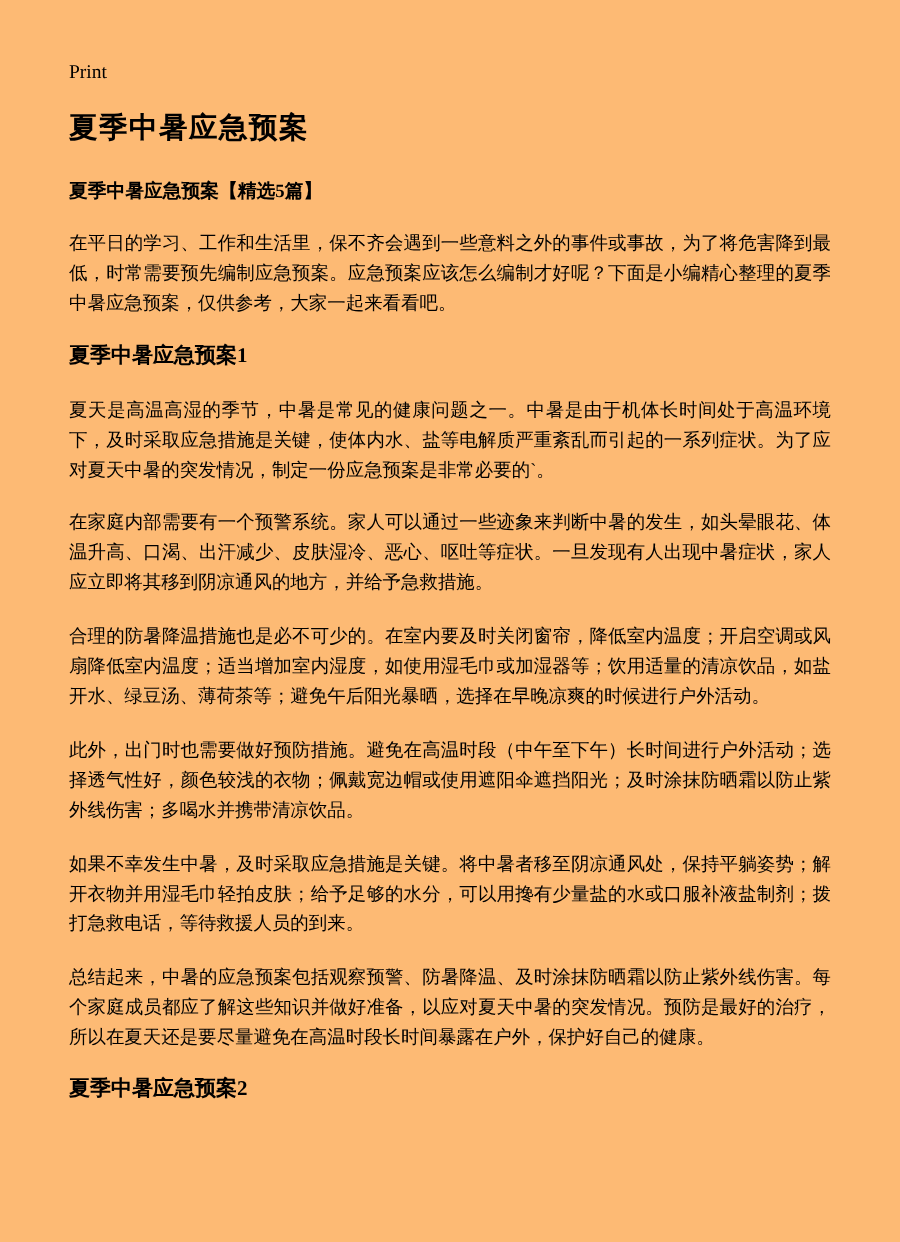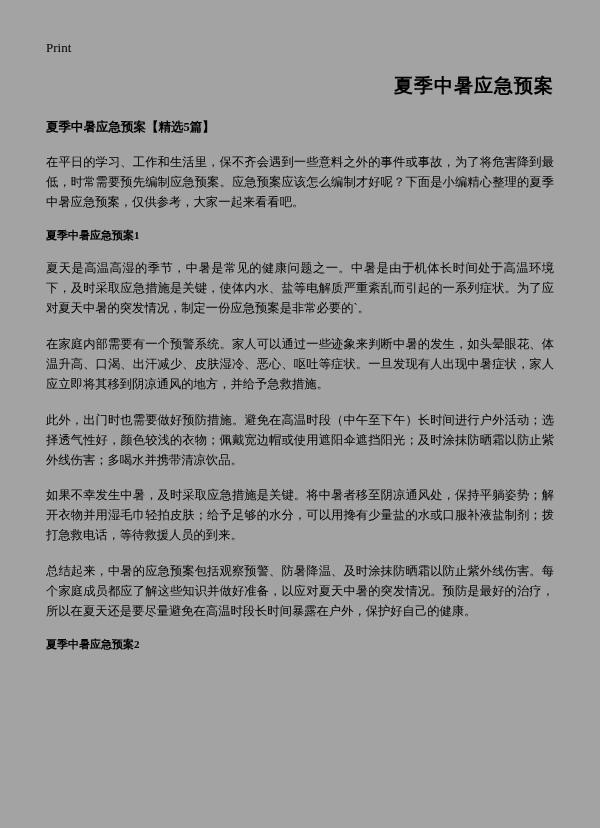--- a/index.html
+++ b/index.html
@@ -11,54 +11,54 @@
     width: 600px;
     height: 828px;
     font-family: "Liberation Sans", "DejaVu Sans", sans-serif;
     color: #000000;
     overflow: hidden;
   }
   .page {
     position: relative;
     width: 600px;
     height: 828px;
-    background: #a3a3a3;
+    background: #fdba74;
     box-sizing: border-box;
     padding: 40px 46px 0 46px;
   }
   .print-label {
     font-family: "Liberation Serif", "DejaVu Serif", serif;
     font-size: 13px;
     color: #000;
     margin: 0 0 18px 0;
     line-height: 1.2;
   }
   .doc-title {
-    text-align: right;
+    text-align: left;
     font-size: 19px;
     font-weight: bold;
     letter-spacing: 1px;
     margin: 6px 0 20px 0;
     line-height: 1.3;
   }
   .subtitle {
     font-size: 12.5px;
     font-weight: bold;
     margin: 0 0 14px 0;
     line-height: 1.5;
   }
   p.body-text {
     font-size: 12.3px;
     line-height: 1.62;
     margin: 16px 0 13px 0;
     text-align: justify;
     text-justify: inter-ideograph;
   }
   h2.section-head {
-    font-size: 11px;
+    font-size: 14px;
     font-weight: bold;
     margin: 14px 0 12px 0;
     line-height: 1.5;
   }
   .content {
     width: 100%;
     font-family: Liberation Serif, serif;
   }
 </style>
 </head>
@@ -72,20 +72,21 @@
 
   <div class="content">
 
     <div class="subtitle">夏季中暑应急预案【精选5篇】</div>
 
     <p class="body-text">在平日的学习、工作和生活里，保不齐会遇到一些意料之外的事件或事故，为了将危害降到最低，时常需要预先编制应急预案。应急预案应该怎么编制才好呢？下面是小编精心整理的夏季中暑应急预案，仅供参考，大家一起来看看吧。</p>
 
     <h2 class="section-head">夏季中暑应急预案1</h2>
     <p class="body-text">夏天是高温高湿的季节，中暑是常见的健康问题之一。中暑是由于机体长时间处于高温环境下，及时采取应急措施是关键，使体内水、盐等电解质严重紊乱而引起的一系列症状。为了应对夏天中暑的突发情况，制定一份应急预案是非常必要的`。</p>
     <p class="body-text">在家庭内部需要有一个预警系统。家人可以通过一些迹象来判断中暑的发生，如头晕眼花、体温升高、口渴、出汗减少、皮肤湿冷、恶心、呕吐等症状。一旦发现有人出现中暑症状，家人应立即将其移到阴凉通风的地方，并给予急救措施。</p>
+    <p class="body-text">合理的防暑降温措施也是必不可少的。在室内要及时关闭窗帘，降低室内温度；开启空调或风扇降低室内温度；适当增加室内湿度，如使用湿毛巾或加湿器等；饮用适量的清凉饮品，如盐开水、绿豆汤、薄荷茶等；避免午后阳光暴晒，选择在早晚凉爽的时候进行户外活动。</p>
     <p class="body-text">此外，出门时也需要做好预防措施。避免在高温时段（中午至下午）长时间进行户外活动；选择透气性好，颜色较浅的衣物；佩戴宽边帽或使用遮阳伞遮挡阳光；及时涂抹防晒霜以防止紫外线伤害；多喝水并携带清凉饮品。</p>
     <p class="body-text">如果不幸发生中暑，及时采取应急措施是关键。将中暑者移至阴凉通风处，保持平躺姿势；解开衣物并用湿毛巾轻拍皮肤；给予足够的水分，可以用搀有少量盐的水或口服补液盐制剂；拨打急救电话，等待救援人员的到来。</p>
     <p class="body-text">总结起来，中暑的应急预案包括观察预警、防暑降温、及时涂抹防晒霜以防止紫外线伤害。每个家庭成员都应了解这些知识并做好准备，以应对夏天中暑的突发情况。预防是最好的治疗，所以在夏天还是要尽量避免在高温时段长时间暴露在户外，保护好自己的健康。</p>
 
     <h2 class="section-head">夏季中暑应急预案2</h2>
 
   </div>
 </div>
 
 </body></html>

